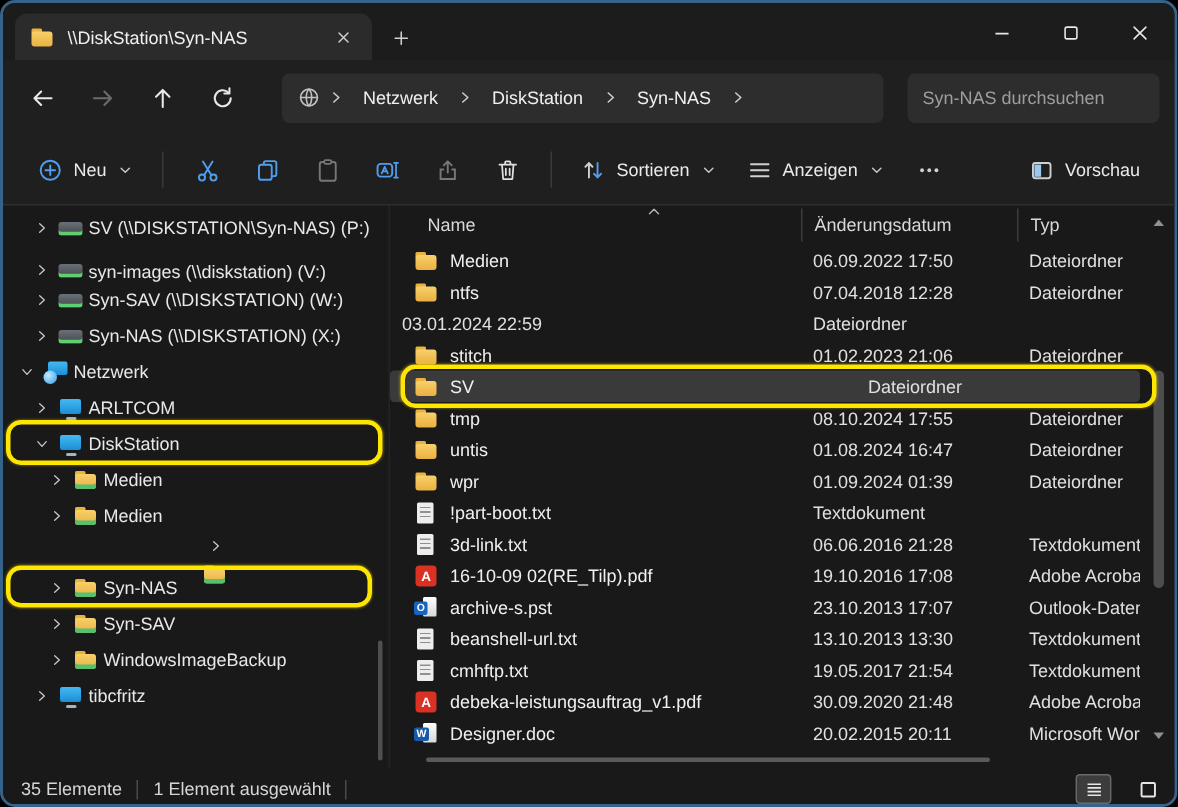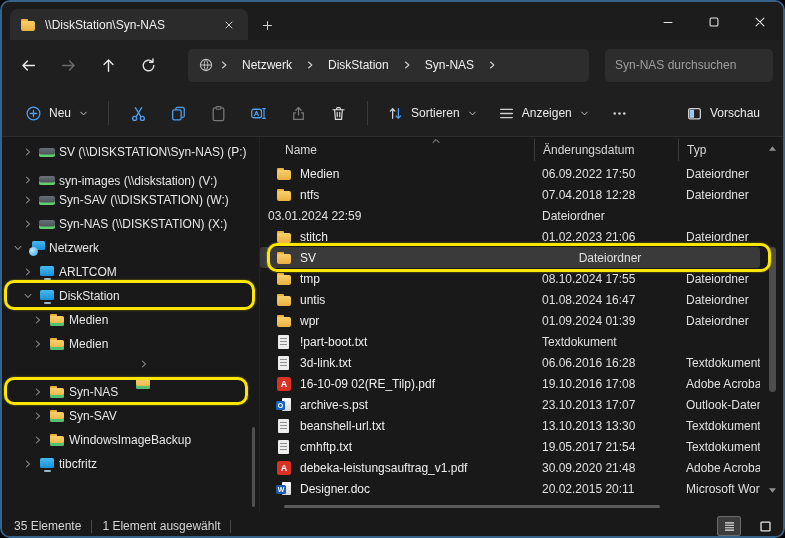--- a/index.html
+++ b/index.html
@@ -523,21 +523,21 @@
               <span class="fico text-file-icon"></span>
               <span class="fname">!part-boot.txt</span>
             </span>
             <span class="cell type">Textdokument</span>
           </div>
           <div class="frow">
             <span class="cell name">
               <span class="fico text-file-icon"></span>
               <span class="fname">3d-link.txt</span>
             </span>
-            <span class="cell date">06.06.2016 16:28</span>
+            <span class="cell date">06.06.2016 21:28</span>
             <span class="cell type">Textdokument</span>
           </div>
           <div class="frow">
             <span class="cell name">
               <span class="fico pdf-file-icon"></span>
               <span class="fname">16-10-09 02(RE_Tilp).pdf</span>
             </span>
             <span class="cell date">19.10.2016 17:08</span>
             <span class="cell type">Adobe Acrobat</span>
           </div>

